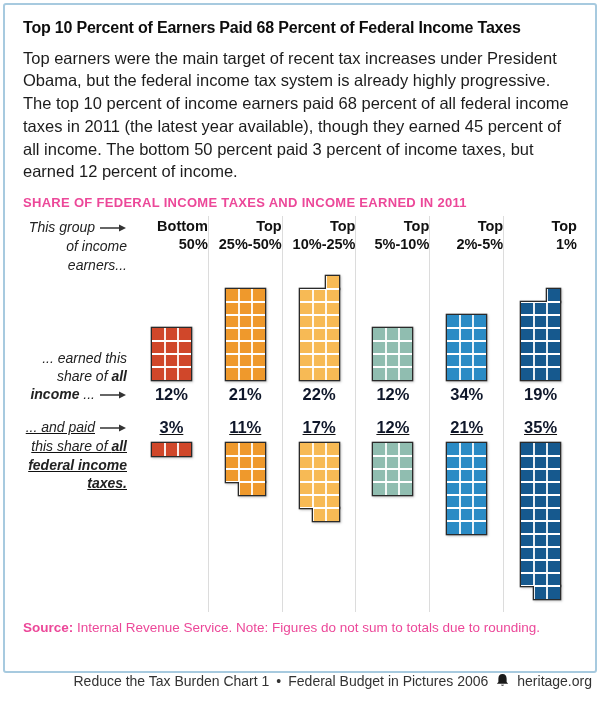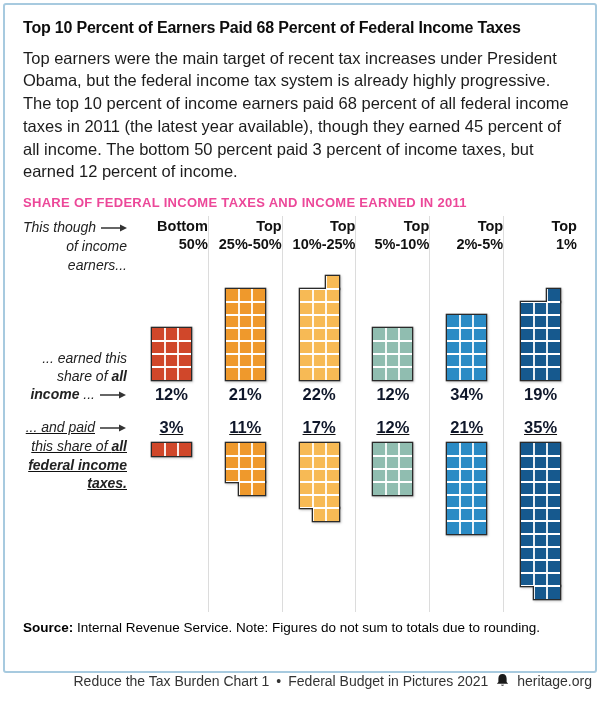--- a/index.html
+++ b/index.html
@@ -19,38 +19,38 @@
   .row2-cell{height:194px;margin-top:14px;justify-content:flex-start;text-decoration:underline;}
   .label-col .cell{align-items:flex-end;}
   .value-label{font-weight:bold;font-size:16.5px;color:#0f172a;}
   .row1-cell .value-label{margin-top:3px;}
   .row2-cell .value-label{margin-bottom:4px;}
   .side-label{font-style:italic;font-size:14px;line-height:1.3;color:#222;text-align:right;}
   .side-label b{font-weight:bold;}
   .side-line{white-space:nowrap;display:block;}
   .arrow{display:inline-block;vertical-align:-1px;margin-left:4px;}
   .blk{filter:drop-shadow(1px 1.5px 1px rgba(80,80,80,0.3));display:block;}
-  .source-note{font-size:13.5px;color:#000000;margin-top:8px;}
+  .source-note{font-size:13.5px;color:#ec4899;margin-top:8px;}
   .source-note .b{font-weight:bold;}
   .footer-credit{height:30px;display:flex;justify-content:flex-end;align-items:flex-start;gap:7px;padding-right:8px;font-size:14px;color:#333;}
   .bell{display:inline-block;vertical-align:middle;}
 </style>
 </head>
 <body>
 
 <div class="card">
   <div class="title">Top 10 Percent of Earners Paid 68 Percent of Federal Income Taxes</div>
   <div class="intro">Top earners were the main target of recent tax increases under President Obama, but the federal income tax system is already highly progressive. The top 10 percent of income earners paid 68 percent of all federal income taxes in 2011 (the latest year available), though they earned 45 percent of all income. The bottom 50 percent paid 3 percent of income taxes, but earned 12 percent of income.</div>
   <div class="chart-subtitle">SHARE OF FEDERAL INCOME TAXES AND INCOME EARNED IN 2011</div>
 
   <div class="chart">
     <div class="label-col">
       <div class="col-header">
         <div class="side-label">
-          <span class="side-line"><span>This though</span><span class="arrow"><svg width="28" height="10">
+          <span class="side-line"><span>This group</span><span class="arrow"><svg width="28" height="10">
                   <line x1="1" y1="5" x2="20" y2="5" stroke="#333" stroke-width="1.5"></line>
                   <path d="M20 1.5 L27 5 L20 8.5 Z" fill="#333"></path>
                 </svg></span></span>
           <span>of income earners...</span>
         </div>
       </div>
       <div class="cell row1-cell">
         <div class="side-label">
           <span>... earned this share of </span><b>all income</b><span> ...</span><span class="arrow"><svg width="28" height="10">
                 <line x1="1" y1="5" x2="20" y2="5" stroke="#333" stroke-width="1.5"></line>
@@ -360,19 +360,19 @@
     </div>
 
   <div class="source-note">
     <span class="b">Source:</span><span> Internal Revenue Service. Note: Figures do not sum to totals due to rounding.</span>
   </div>
 </div>
 
 <div class="footer-credit">
   <span>Reduce the Tax Burden Chart 1</span>
   <span>•</span>
-  <span>Federal Budget in Pictures 2021</span>
+  <span>Federal Budget in Pictures 2006</span>
   <span class="bell"><svg width="15" height="15" viewBox="0 0 16 16">
         <path d="M8 1 C5.1 1 3.6 3 3.6 6.2 L3.6 9.6 L2 11.5 L14 11.5 L12.4 9.6 L12.4 6.2 C12.4 3 10.9 1 8 1 Z" fill="#1a1a1a"></path>
         <path d="M6.3 12.4 A1.8 1.8 0 0 0 9.7 12.4 Z" fill="#1a1a1a"></path>
       </svg></span>
   <span>heritage.org</span>
 </div>
 
 </body></html>

